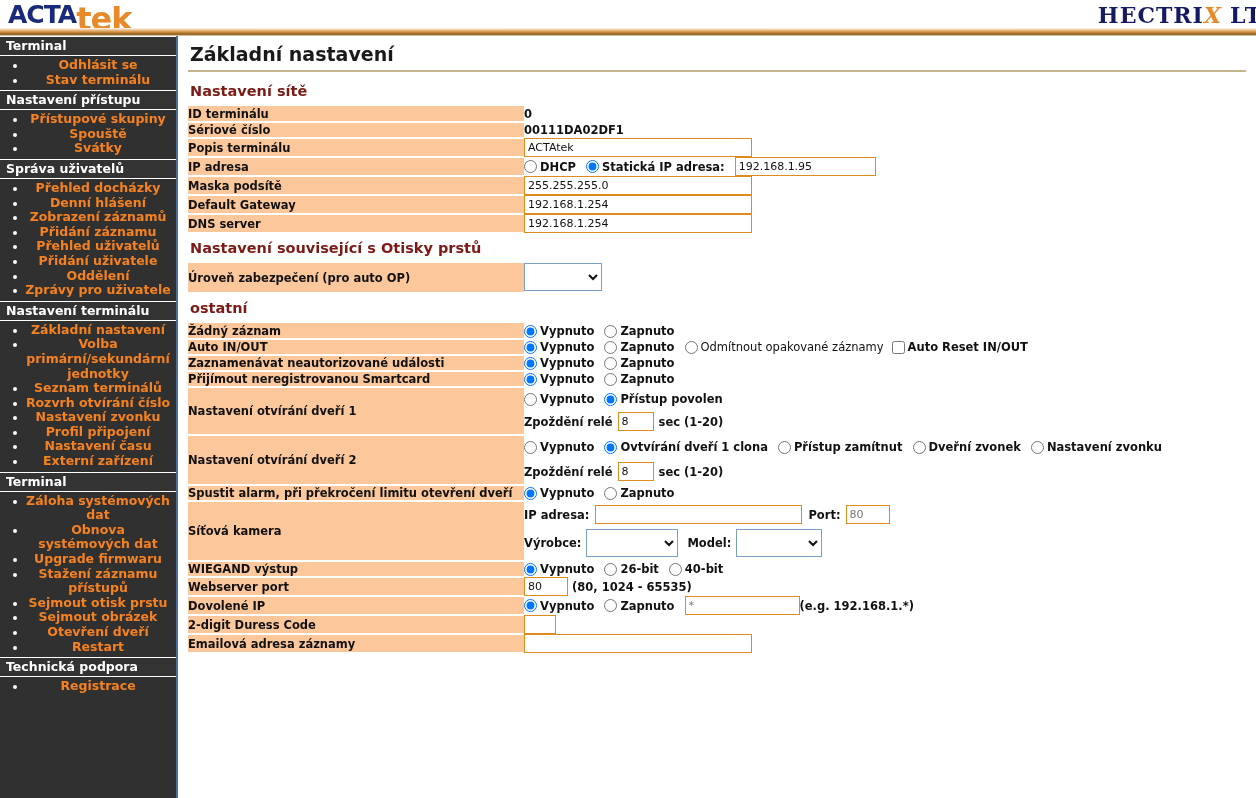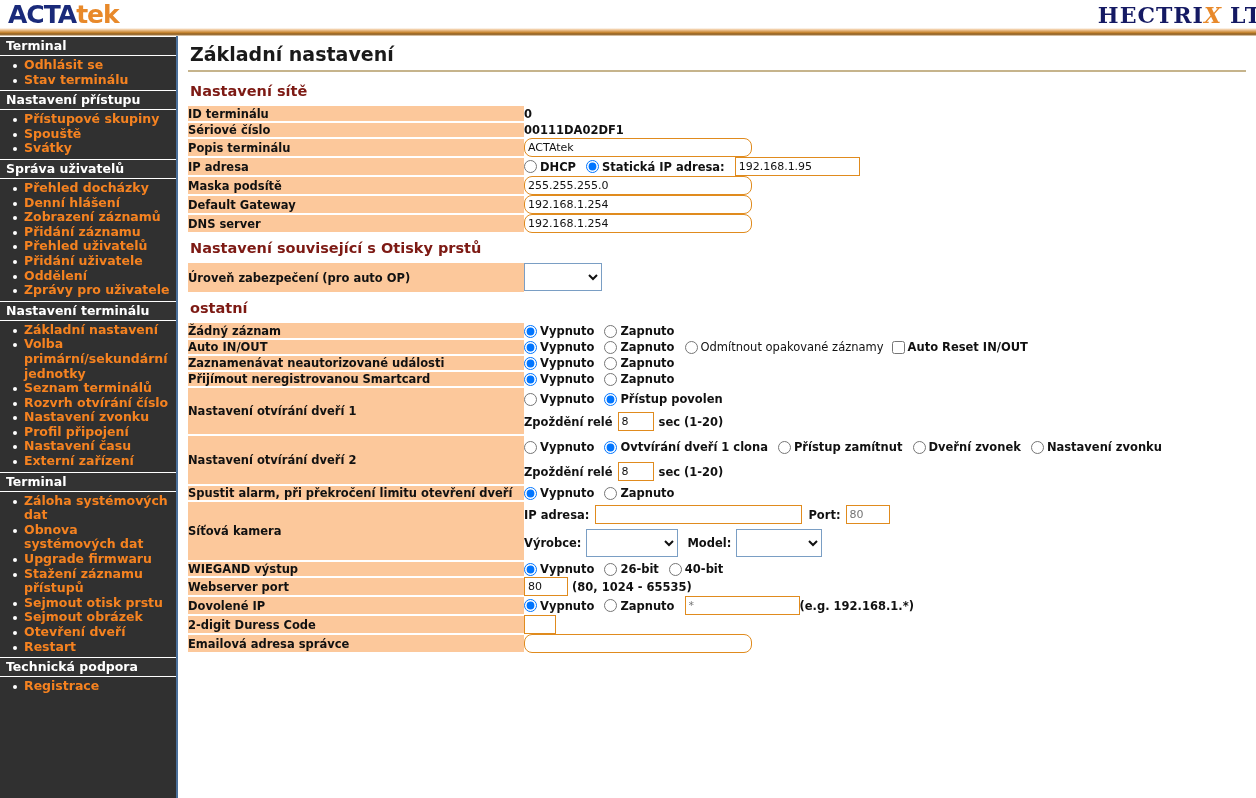--- a/index.html
+++ b/index.html
@@ -32,21 +32,21 @@
   .logo-acta {
     font-family: "DejaVu Sans", sans-serif;
     font-weight: bold;
     font-size: 25px;
     letter-spacing: -1px;
     color: #1a2a7a;
   }
   .logo-tek {
     font-family: "DejaVu Sans", sans-serif;
     font-weight: bold;
-    font-size: 25px;
+    font-size: 32px;
     letter-spacing: -1px;
     color: #e8892a;
     margin-left: 0px;
   }
   .tagline {
     position: absolute;
     left: 114px; top: 7px;
     font-family: "DejaVu Serif", serif;
     font-size: 14px;
     color: #111111;
@@ -109,20 +109,21 @@
   }
   .nav-item {
     position: relative;
     color: #f58220;
     font-family: "DejaVu Sans", sans-serif;
     font-weight: bold;
     font-size: 12.5px;
     line-height: 14.6px;
     padding: 0 4px 0 24px;
     cursor: pointer;
+    text-align: center;
   }
   .nav-item::before {
     content: "";
     position: absolute;
     left: 13px; top: 6px;
     width: 4px; height: 4px;
     border-radius: 50%;
     background: #ffffff;
   }
 
@@ -192,22 +193,22 @@
   input[type="text"] {
     font-family: "DejaVu Sans", sans-serif;
     font-size: 11px;
     color: #111111;
     border: 1px solid #e08b1e;
     background: #ffffff;
     padding: 1px 3px;
     height: 19px;
     outline: none;
   }
-  input.w228 { width: 228px; border-radius: 8px; }
-  input.w125 { width: 125px; }
+  input.w228 { width: 228px; }
+  input.w125 { width: 141px; }
   input.w30  { width: 32px; }
   input.w36  { width: 36px; }
   input.w44  { width: 44px; }
   input.w205 { width: 207px; }
   input.w115 { width: 115px; }
 
   select {
     font-family: "DejaVu Sans", sans-serif;
     font-size: 12px;
     color: #111111;
@@ -645,21 +646,21 @@
 
         <tr>
           <td class="lbl">2-digit Duress Code</td>
           <td class="val">
             <input type="text" class="w30" value="" style="">
           </td>
         </tr>
 
 
         <tr>
-          <td class="lbl">Emailová adresa správce</td>
+          <td class="lbl">Emailová adresa záznamy</td>
           <td class="val">
             <input type="text" class="w228" value="" style="">
           </td>
         </tr>
 
       </tbody>
         </table>
 
     </div>
   </div>

